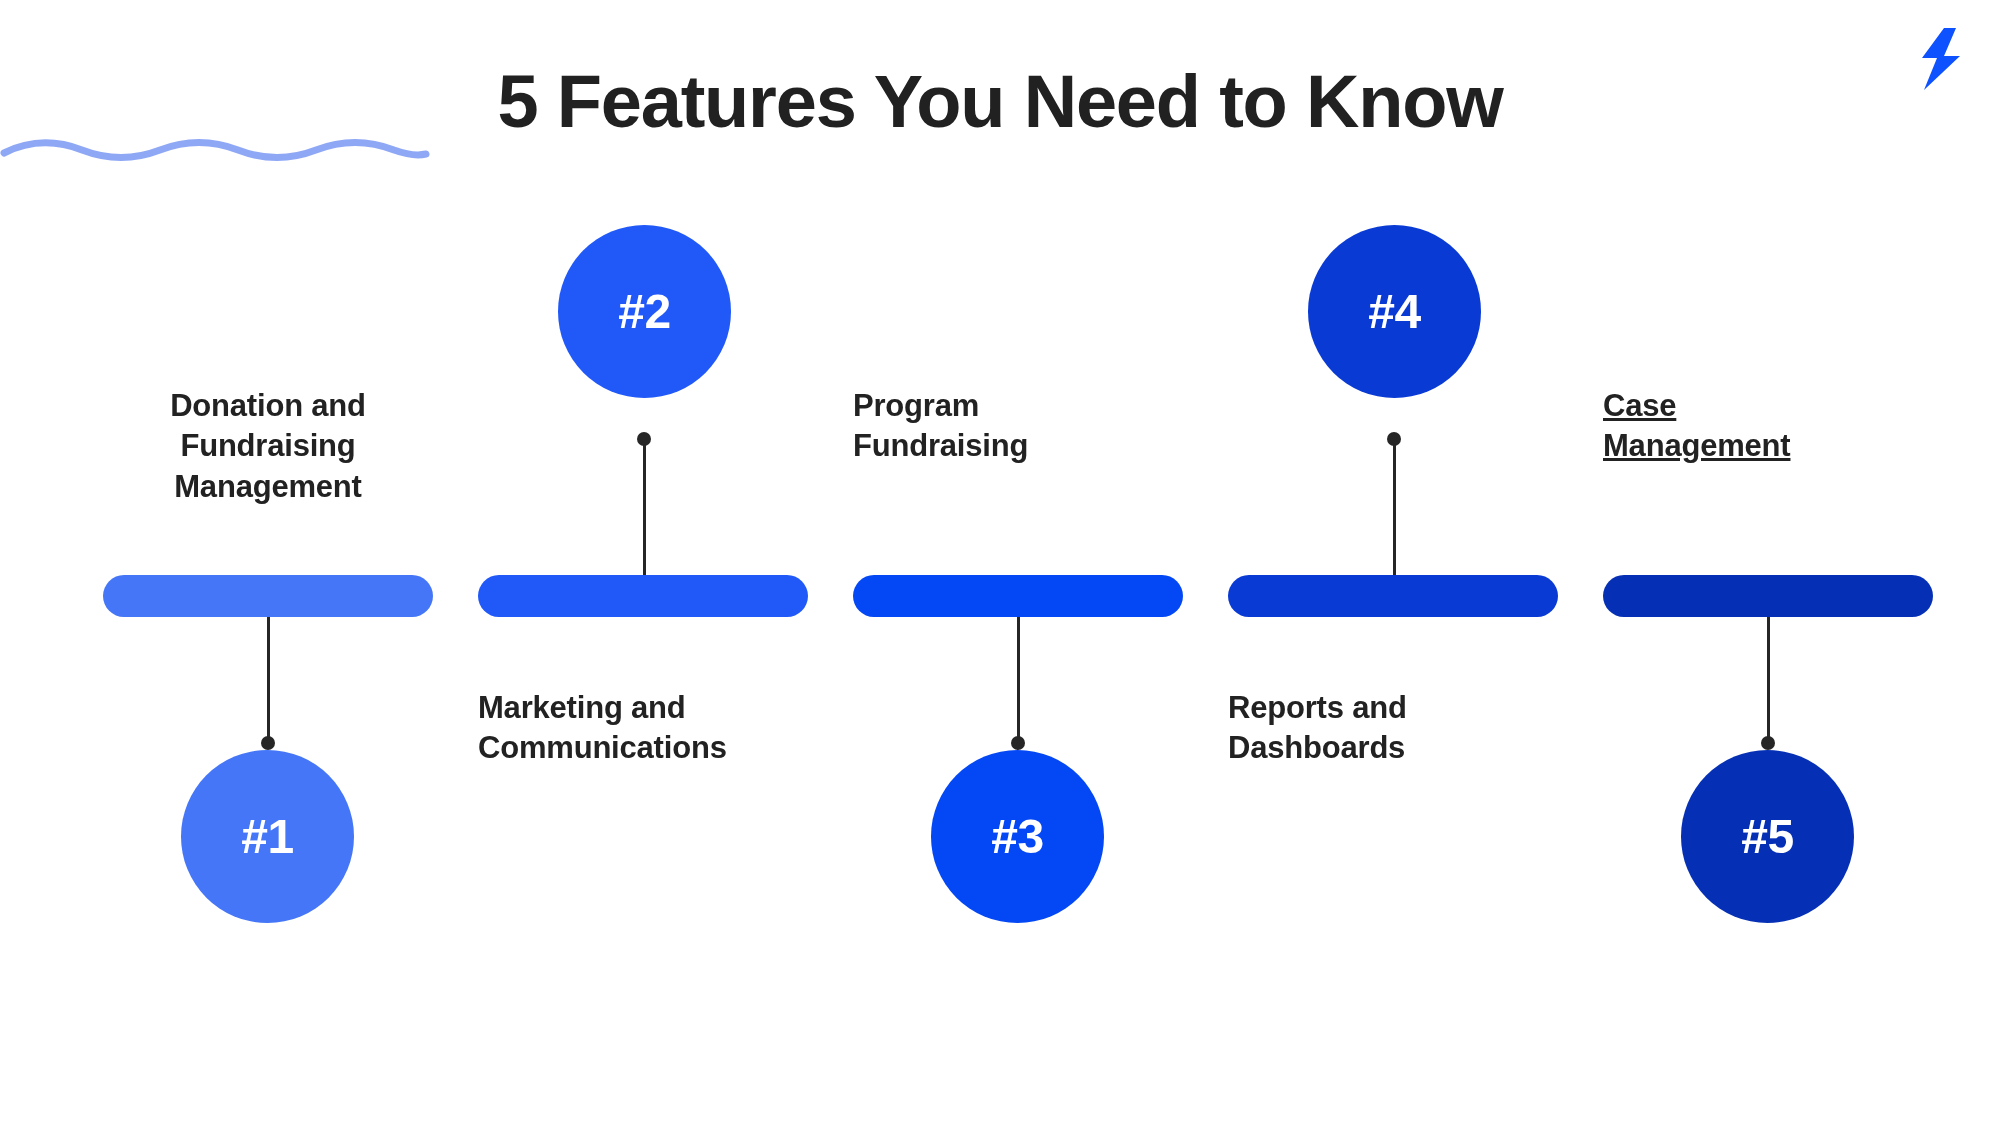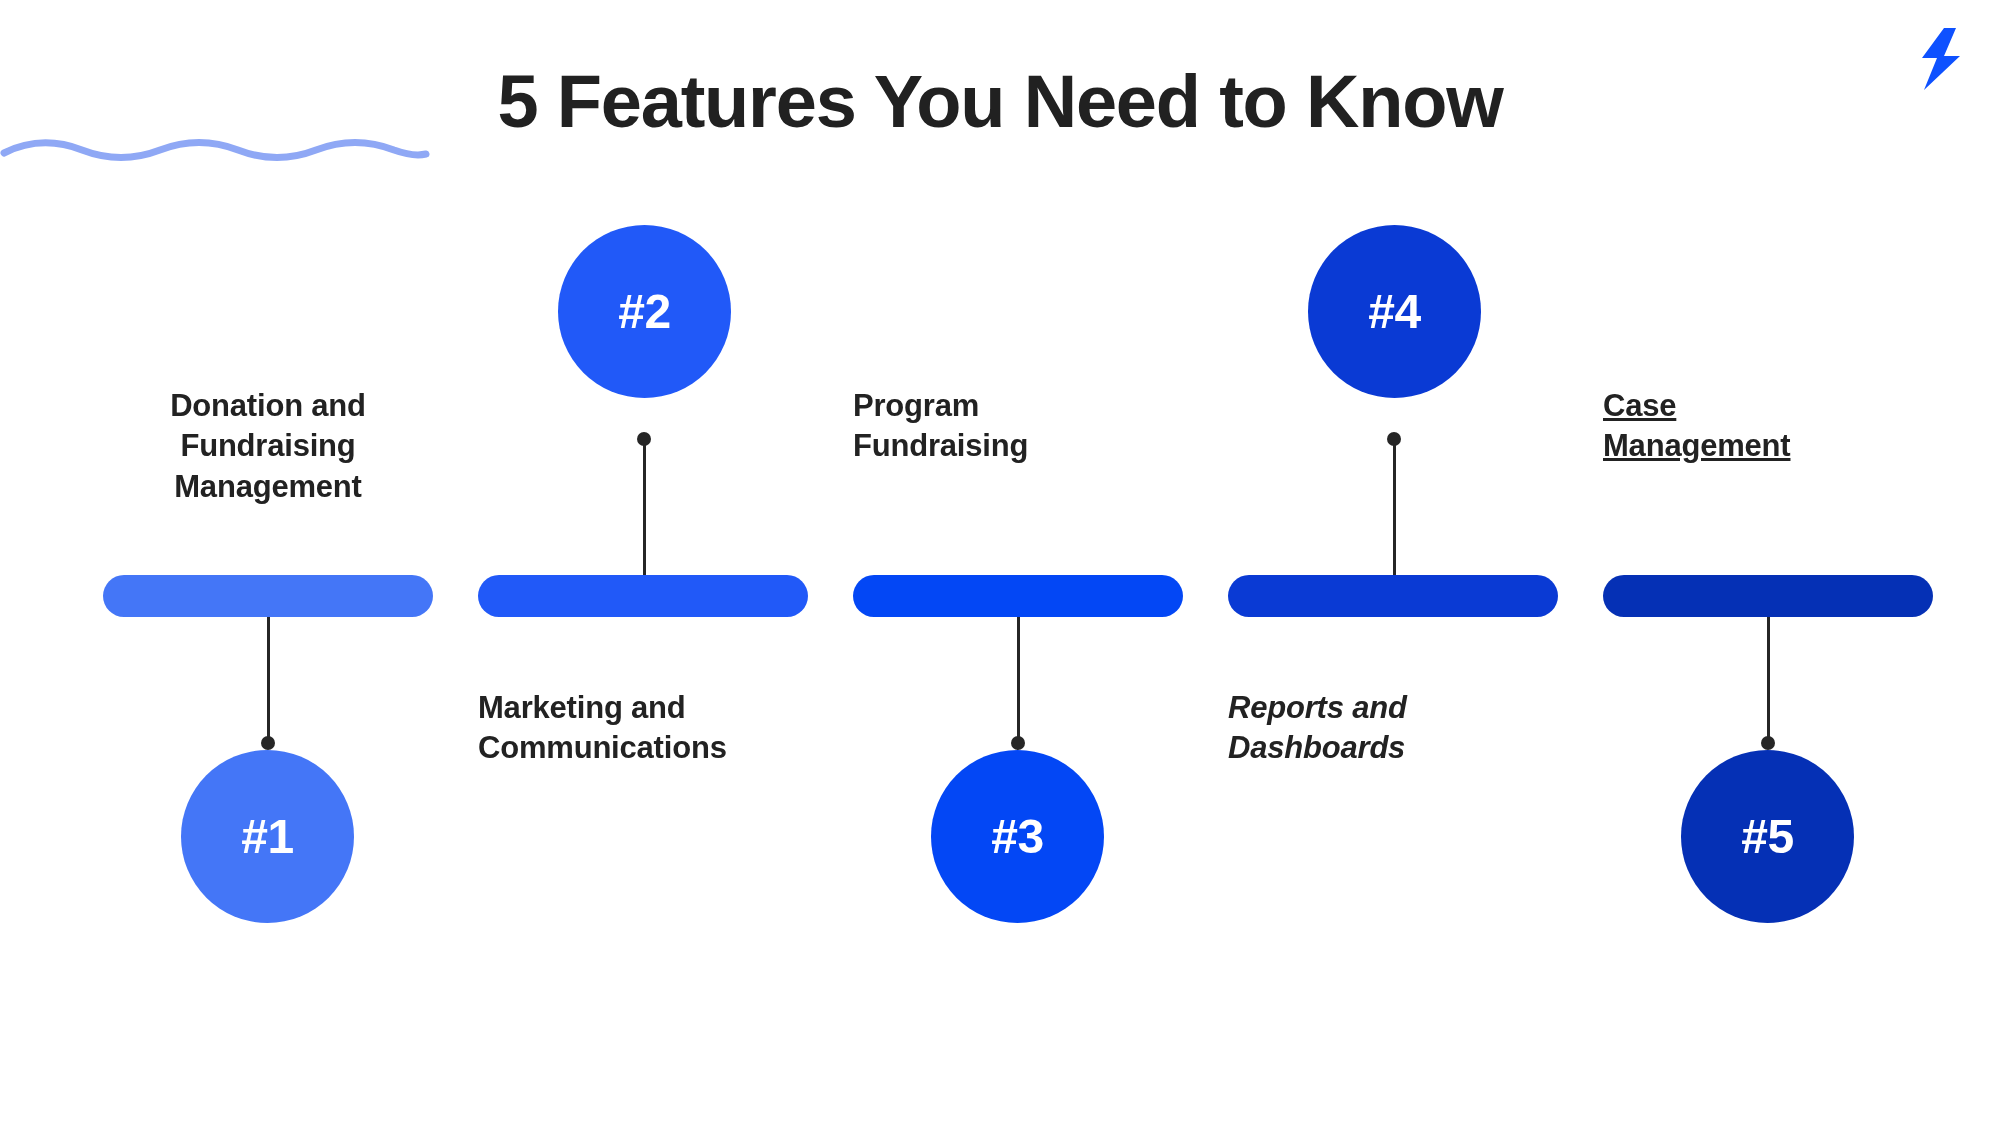--- a/index.html
+++ b/index.html
@@ -141,21 +141,21 @@
       <div class="circle down" style="left:931px; background:#0347f5;">#3</div>
     </div>
 
     <div class="col">
       <div class="circle up" style="left:1308px; background:#0a3ad4;">#4</div>
       <div class="connector" style="left:1387px; top:432px; height:143px;">
         <div class="conn-dot" style="top:0px;"></div>
         <div class="conn-line" style="top:7px; height:136px;"></div>
       </div>
       <div class="bar" style="left:1228px; width:330px; background:#0a3ad4;"></div>
-      <div class="label below" style="left:1228px; width:340px;font-style:italic;">Reports and
+      <div class="label below" style="left:1228px; width:340px;">Reports and
 Dashboards</div>
     </div>
 
     <div class="col">
       <div class="label above" style="left:1603px; width:330px;text-decoration:underline;">Case
 Management</div>
       <div class="bar" style="left:1603px; width:330px; background:#0530b5;"></div>
       <div class="connector" style="left:1761px; top:617px; height:133px;">
         <div class="conn-line" style="height:120px;"></div>
         <div class="conn-dot" style="top:119px;"></div>

